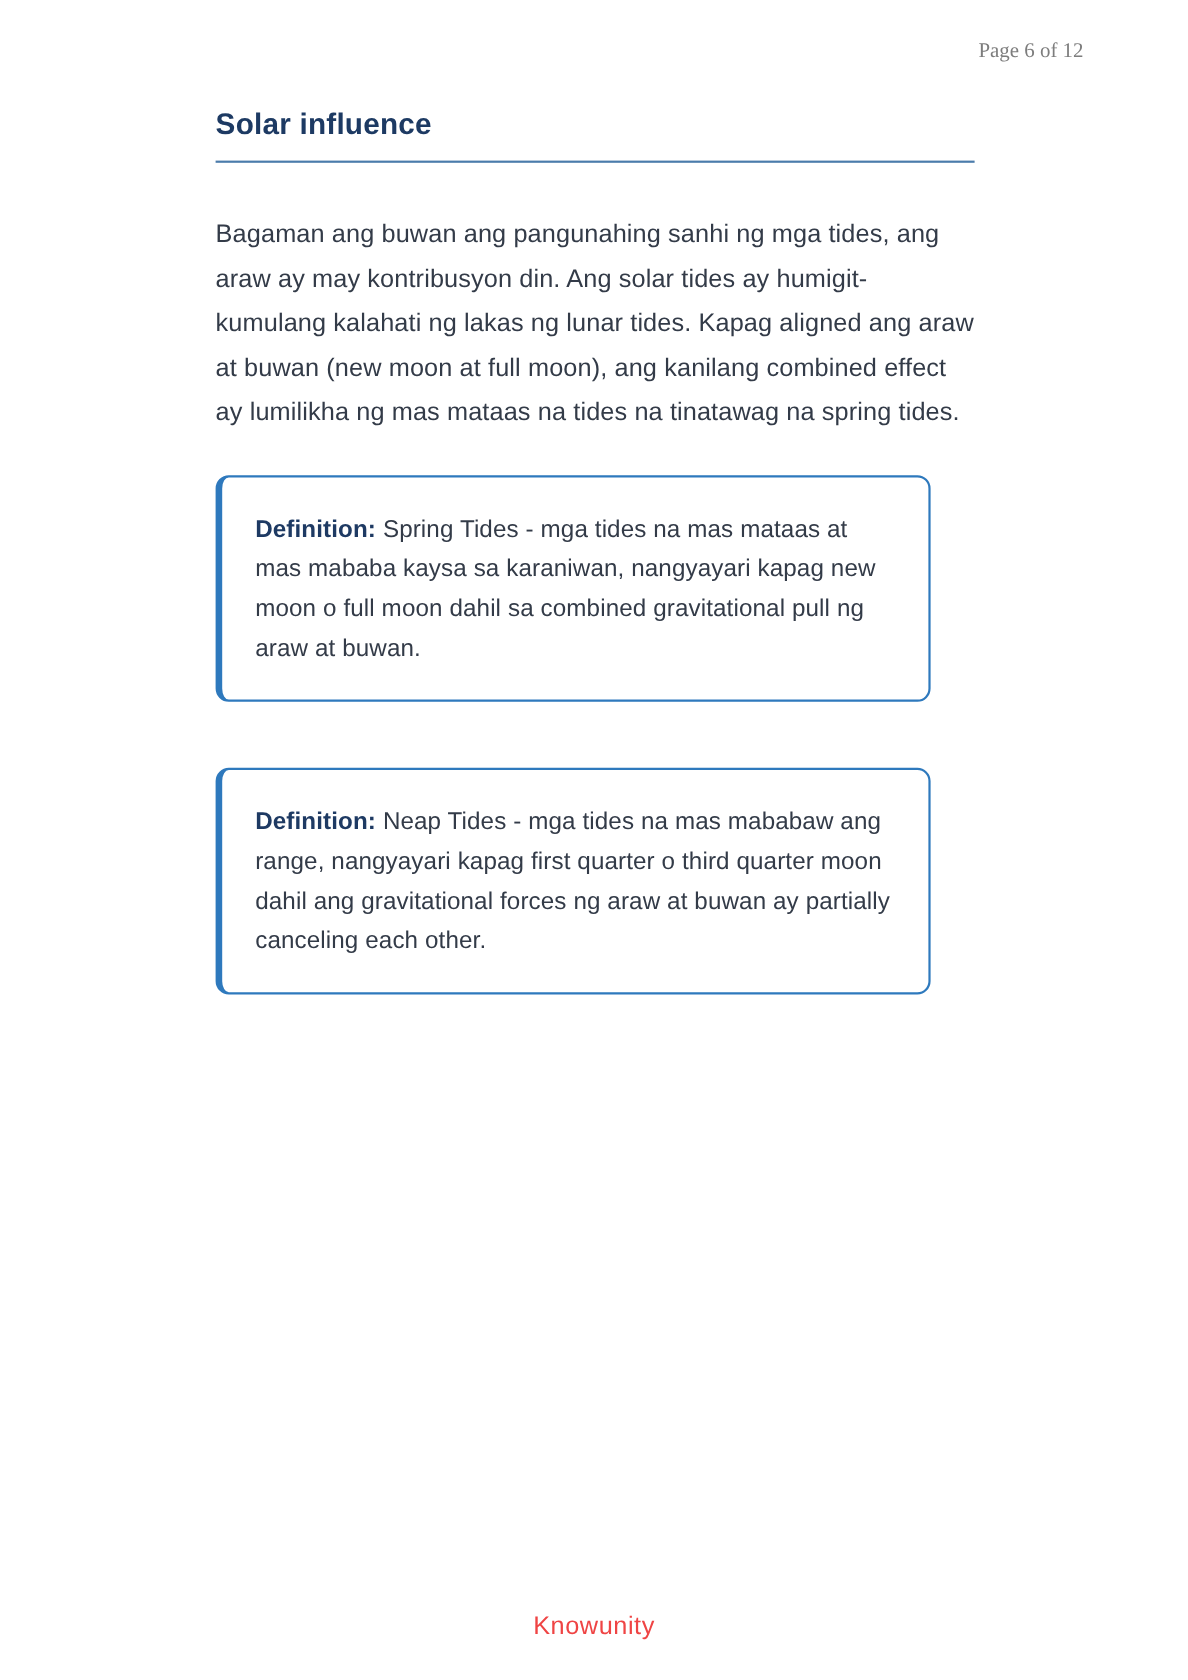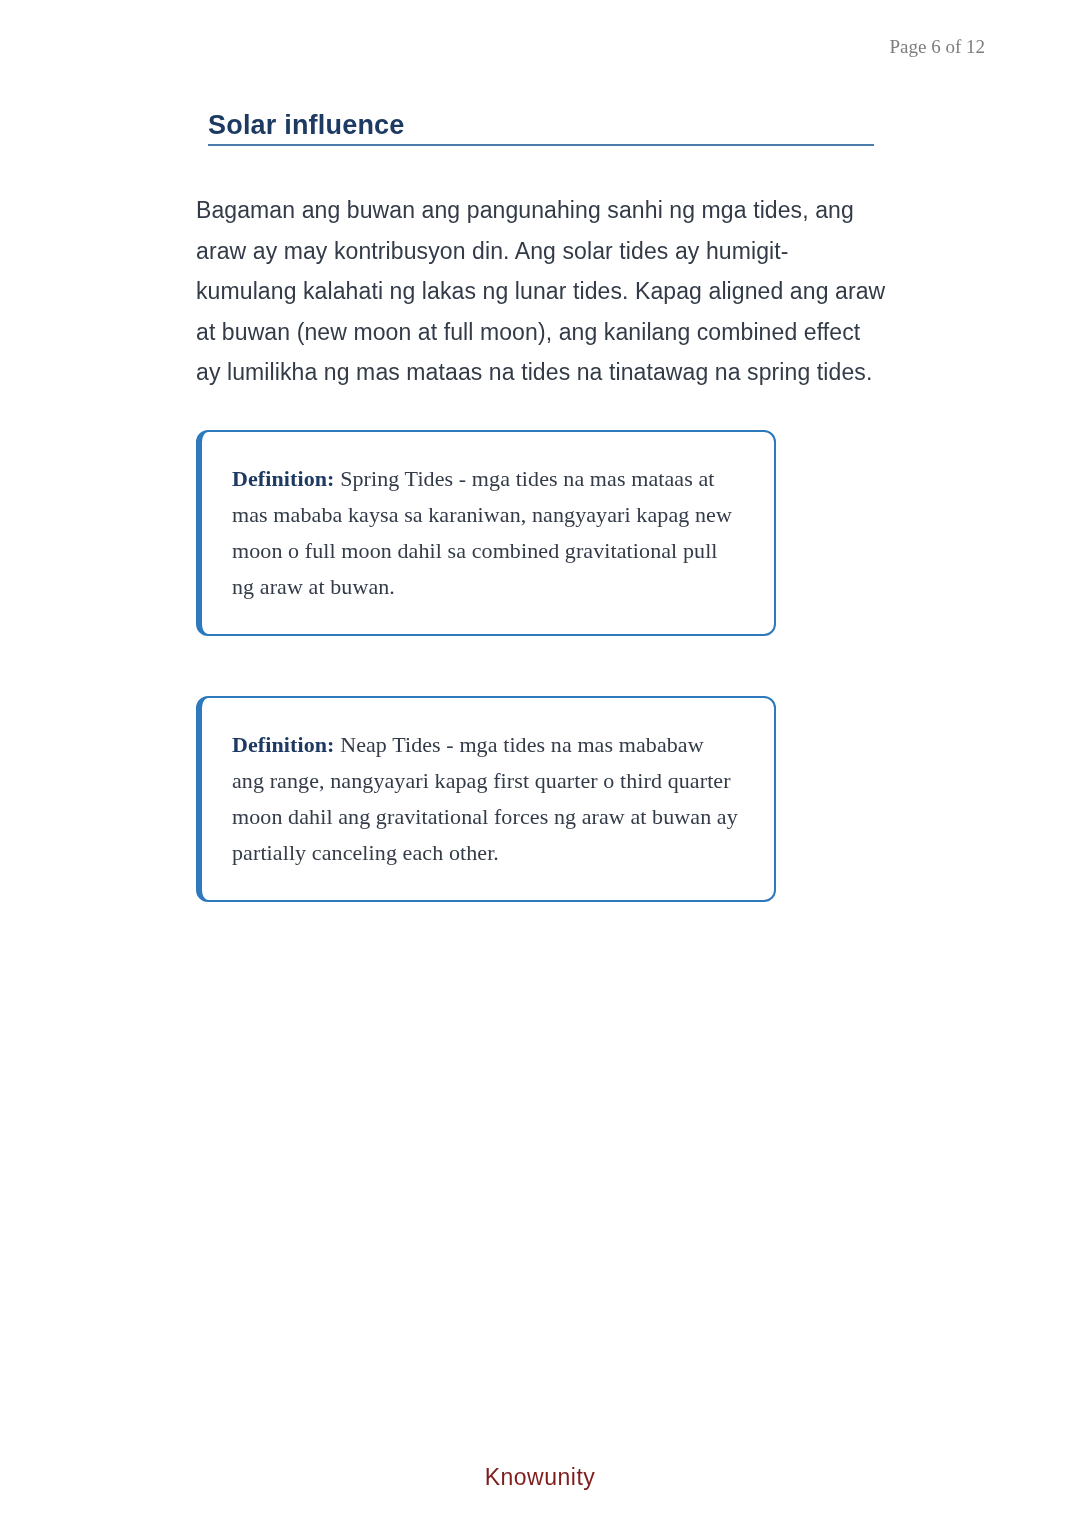--- a/index.html
+++ b/index.html
@@ -24,46 +24,45 @@
     color: #7d7d7d;
     text-align: right;
   }
   .content {
     position: absolute;
     left: 196px;
     top: 96px;
     width: 690px;
   }
   .heading {
-    margin: 12px;
+    margin: 0;
     font-size: 27px;
     line-height: 34px;
     font-weight: 700;
     color: #1d3a63;
-    padding-bottom: 2px;
+    padding-bottom: 16px;
     border-bottom: 2px solid #4b7cab;
     letter-spacing: 0.2px;
   }
   .para {
     margin: 44px 0 4px 0;
     font-size: 23px;
     line-height: 40.5px;
     color: #333b48;
     letter-spacing: 0.1px;
   }
   .def-box {
     box-sizing: border-box;
-    width: 580px;
+    width: 650px;
     margin-top: 37px;
     border: 2px solid #2e79bd;
     border-left: 6px solid #2e79bd;
     border-radius: 12px;
     padding: 29px 34px 29px 30px;
     background: #ffffff;
-    font-family: Liberation Serif, serif;
   }
   .def-box.second {
     margin-top: 60px;
   }
   .def-text {
     margin: 0;
     font-size: 22px;
     line-height: 36px;
     color: #333b48;
     letter-spacing: 0.1px;
@@ -72,21 +71,21 @@
     font-weight: 700;
     color: #1e3a63;
   }
   .footer {
     position: absolute;
     left: 0;
     width: 100%;
     bottom: 36px;
     text-align: center;
     font-size: 23px;
-    color: #7f1d1d;
+    color: #ef4444;
     letter-spacing: 0.5px;
   }
 </style>
 </head>
 <body>
 
 <div class="page">
 
   <div class="page-indicator">Page 6 of 12</div>
 

